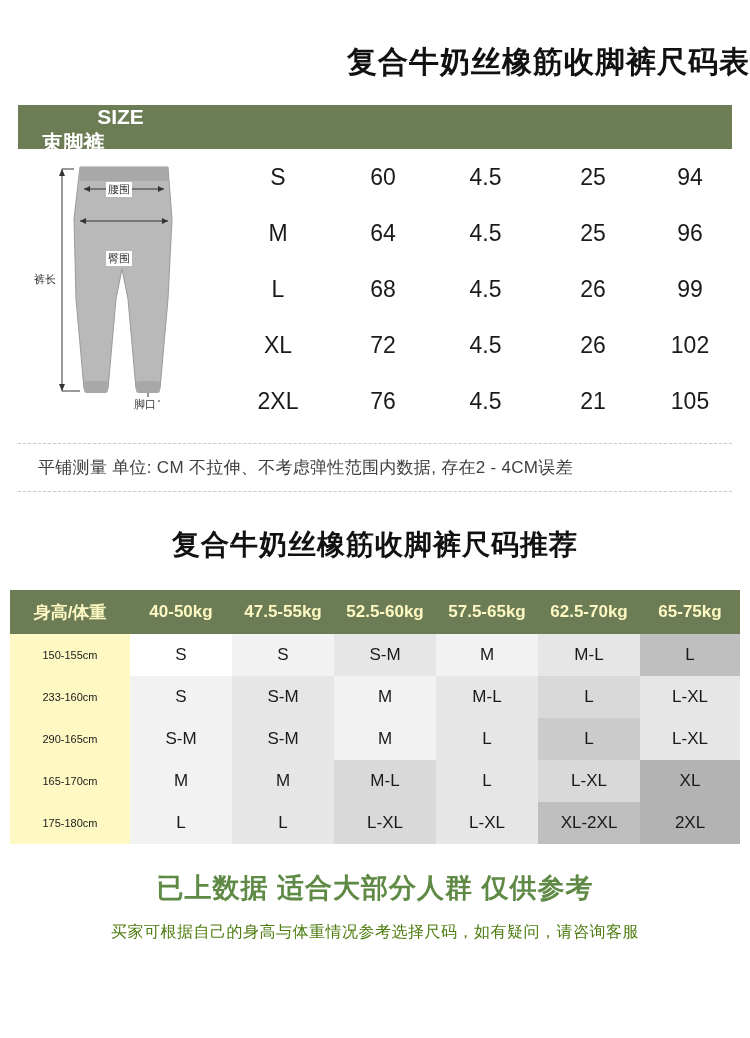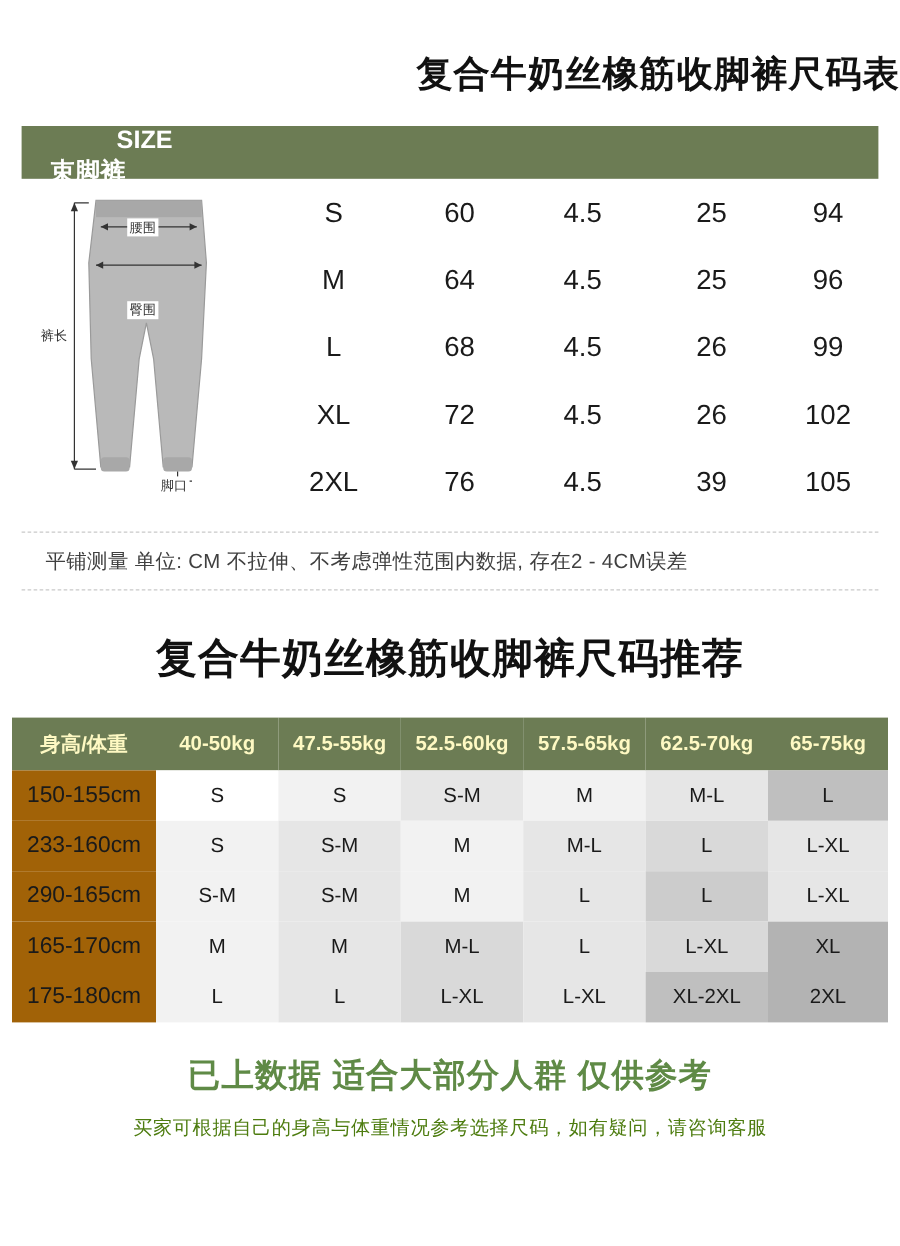--- a/index.html
+++ b/index.html
@@ -24,21 +24,21 @@
   .title-1 {
     text-align: right;
     font-size: 30px;
     font-weight: bold;
     letter-spacing: 1px;
     padding-top: 42px;
     color: #111;
   }
   .title-2 {
     text-align: center;
-    font-size: 34px;
+    font-size: 28px;
     font-weight: bold;
     letter-spacing: 1px;
     margin-top: 34px;
     color: #111;
   }
 
   
   .size-block {
     margin-top: 22px;
     padding: 0 18px;
@@ -130,22 +130,22 @@
     color: #1a1a1a;
   }
   table.rec thead th {
     background: #6c7c54;
     color: #fef9c3;
     font-weight: bold;
     font-size: 17px;
     height: 42px;
   }
   table.rec tbody td.rowhead {
-    background: #a16207;
-    font-size: 19px;
+    background: #fef9c3;
+    font-size: 11px;
     color: #1a1a1a;
     text-align: center;
   }
   .lv0 { background: #ffffff; }
   .lv1 { background: #f2f2f2; }
   .lv2 { background: #e6e6e6; }
   .lv3 { background: #d9d9d9; }
   .lv4 { background: #cccccc; }
   .lv5 { background: #bfbfbf; }
   .lv6 { background: #b3b3b3; }
@@ -245,21 +245,21 @@
           <div class="col-name">XL</div>
           <div class="col-waist">72</div>
           <div class="col-wh">4.5</div>
           <div class="col-cuff">26</div>
           <div class="col-len">102</div>
         </div>
         <div class="size-row">
           <div class="col-name">2XL</div>
           <div class="col-waist">76</div>
           <div class="col-wh">4.5</div>
-          <div class="col-cuff">39</div>
+          <div class="col-cuff">21</div>
           <div class="col-len">105</div>
         </div>
       </div>
     </div>
   </div>
 
   <div class="note-wrap">
     <div class="note-text">平铺测量 单位: CM 不拉伸、不考虑弹性范围内数据, 存在2 - 4CM误差</div>
   </div>
 

